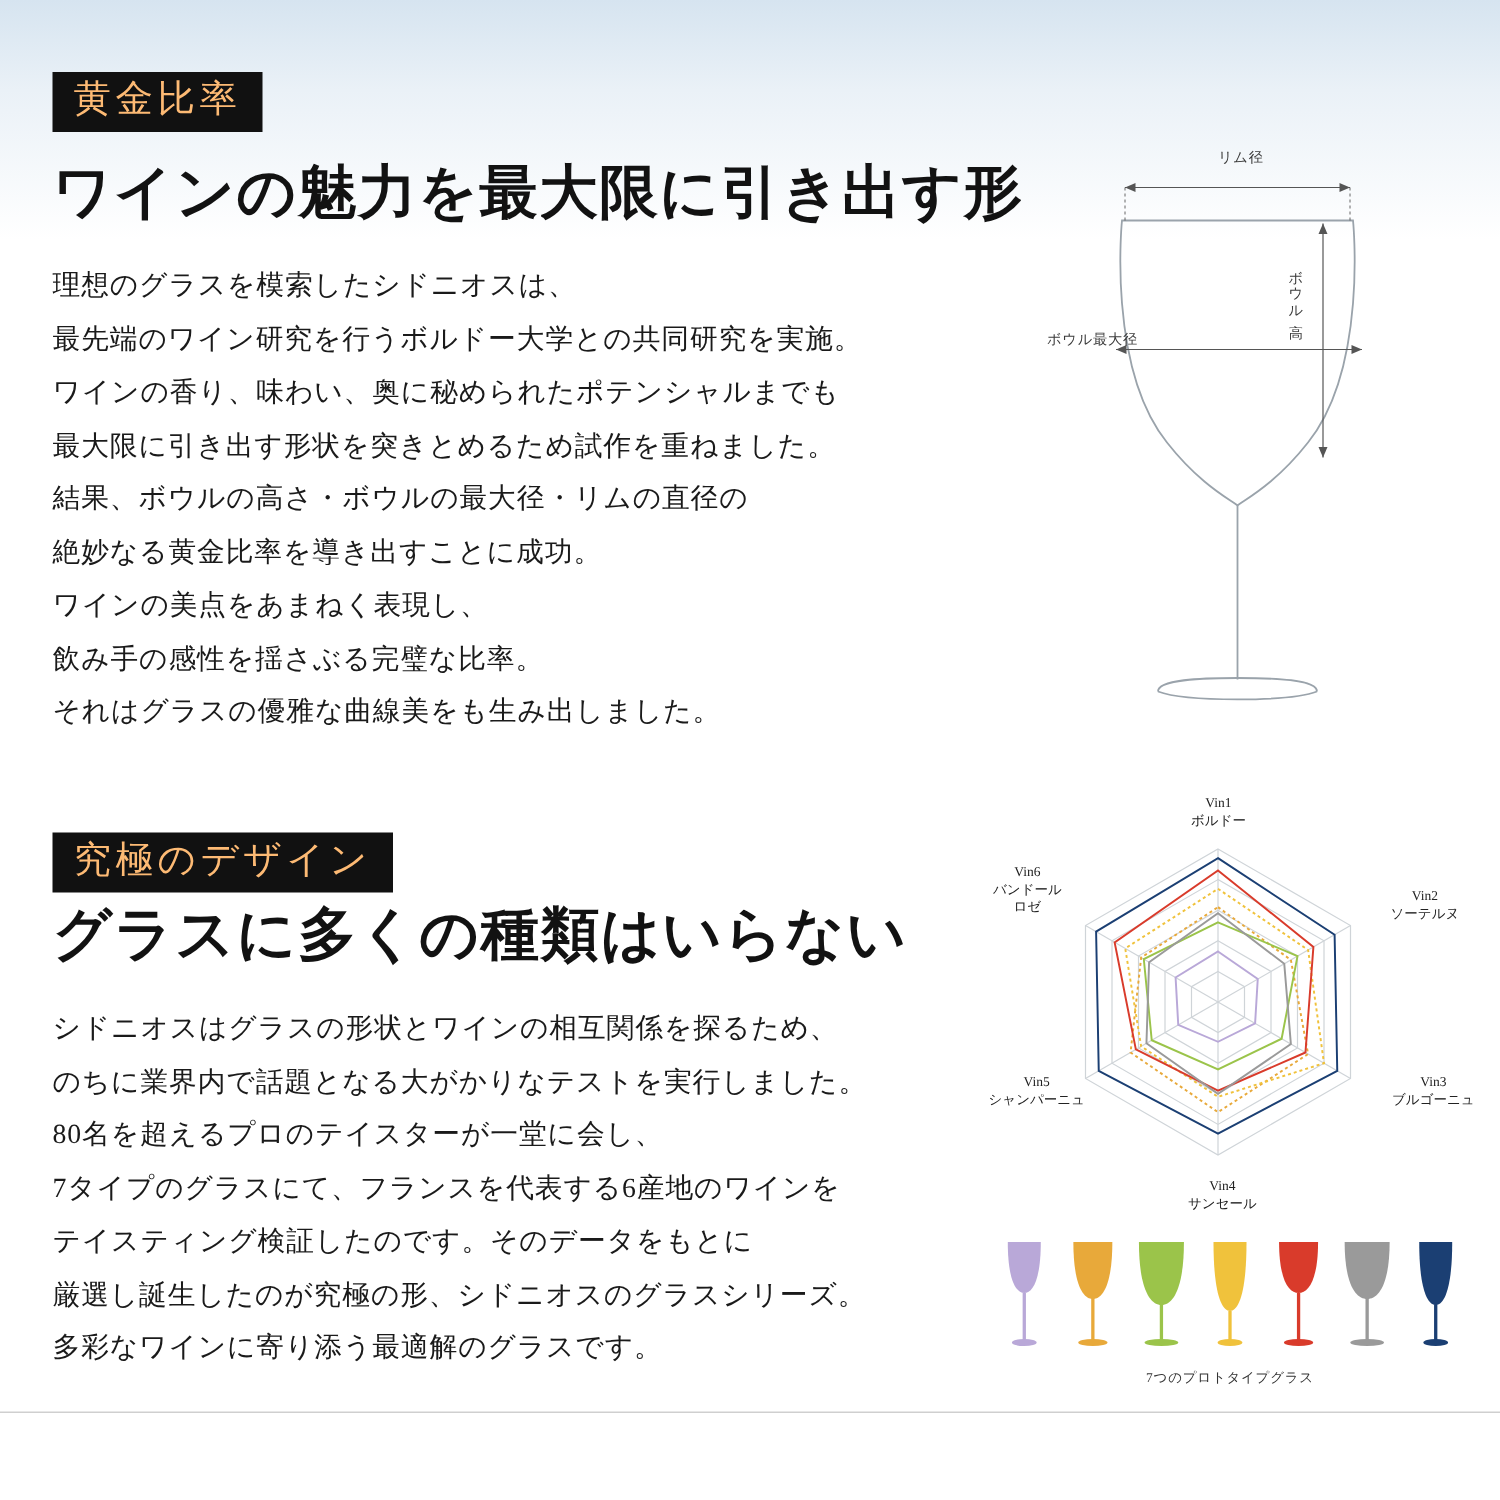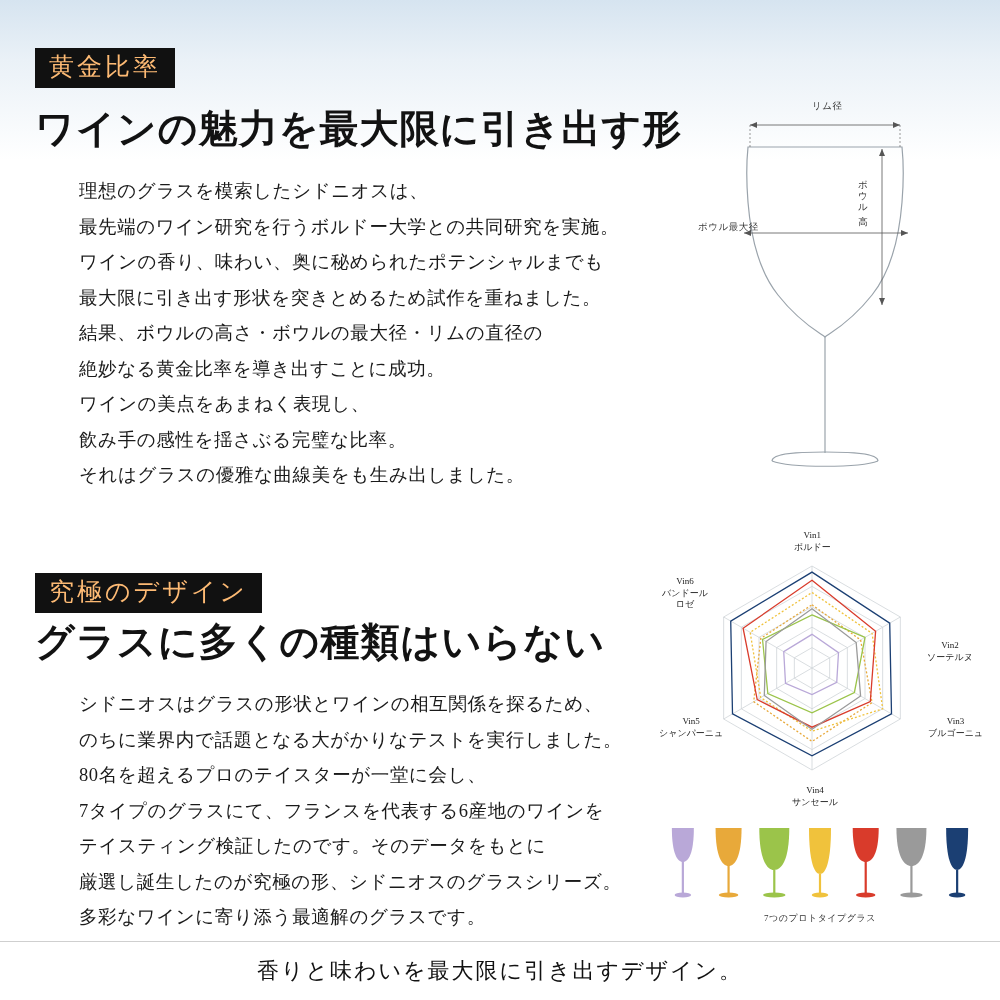--- a/index.html
+++ b/index.html
@@ -41,21 +41,20 @@
     white-space: nowrap;
     line-height: 1.2;
     font-weight: bold;
   }
 
   .body-copy {
     font-size: 18.5px;
     line-height: 1.92;
     color: #1a1a1a;
     letter-spacing: 0.6px;
-    margin-left: 44px;
   }
   .body-copy div { white-space: nowrap; }
 
   
   .diagram-glass {
     position: absolute;
     left: 660px;
     top: 95px;
     width: 330px;
     height: 400px;
@@ -82,21 +81,21 @@
   }
   .radar-label {
     position: absolute;
     font-size: 9px;
     color: #222;
     line-height: 1.3;
     text-align: center;
     white-space: nowrap;
   }
   .rl-1 { left: 154px; top: 10px; }
-  .rl-2 { left: 287px; top: 72px; margin-top: 48px; }
+  .rl-2 { left: 287px; top: 72px; }
   .rl-3 { left: 288px; top: 196px; }
   .rl-4 { left: 152px; top: 265px; }
   .rl-5 { left: 19px;  top: 196px; }
   .rl-6 { left: 22px;  top: 56px; }
 
   
   .protos {
     position: absolute;
     left: 660px;
     top: 820px;
@@ -174,21 +173,21 @@
 
       <line x1="84" y1="138" x2="248" y2="138" stroke="#555" stroke-width="0.8"></line>
       <polygon points="84,138 91,135 91,141" fill="#555"></polygon>
       <polygon points="248,138 241,135 241,141" fill="#555"></polygon>
     </svg>
     <div class="diagram-label lbl-rim">リム径</div>
     <div class="diagram-label lbl-bowlh">ボウル高</div>
     <div class="diagram-label lbl-maxd">ボウル最大径</div>
   </div>
 
-  <div class="section" style="left:35px; top:573px;">
+  <div class="section" style="left:35px; top:555px;">
     <div class="tag">究極のデザイン</div>
     <div class="headline" style="margin-top:6px;">グラスに多くの種類はいらない</div>
     <div class="body-copy" style="margin-top:22px;">
       <div>シドニオスはグラスの形状とワインの相互関係を探るため、</div>
       <div>のちに業界内で話題となる大がかりなテストを実行しました。</div>
       <div>80名を超えるプロのテイスターが一堂に会し、</div>
       <div>7タイプのグラスにて、フランスを代表する6産地のワインを</div>
       <div>テイスティング検証したのです。そのデータをもとに</div>
       <div>厳選し誕生したのが究極の形、シドニオスのグラスシリーズ。</div>
       <div>多彩なワインに寄り添う最適解のグラスです。</div>
@@ -278,14 +277,13 @@
         <g>
           <path d="M286.1428571428571 8 C286.1428571428571 39.5,291.6428571428571 50,297.1428571428571 50 C302.6428571428571 50,308.1428571428571 39.5,308.1428571428571 8 Z" fill="#1b3f73"></path>
           <rect x="296.0428571428571" y="50" width="2.2" height="24" fill="#1b3f73"></rect>
           <ellipse cx="297.1428571428571" cy="75" rx="8.25" ry="2.4" fill="#1b3f73"></ellipse>
         </g>
       </svg>
     <div class="proto-caption">7つのプロトタイプグラス</div>
   </div>
 
   <div class="footer-rule"></div>
-  <div class="footer-text">香りと味わいを最大限に引き出すデザイン。</div>
 </div>
 
 </body></html>

